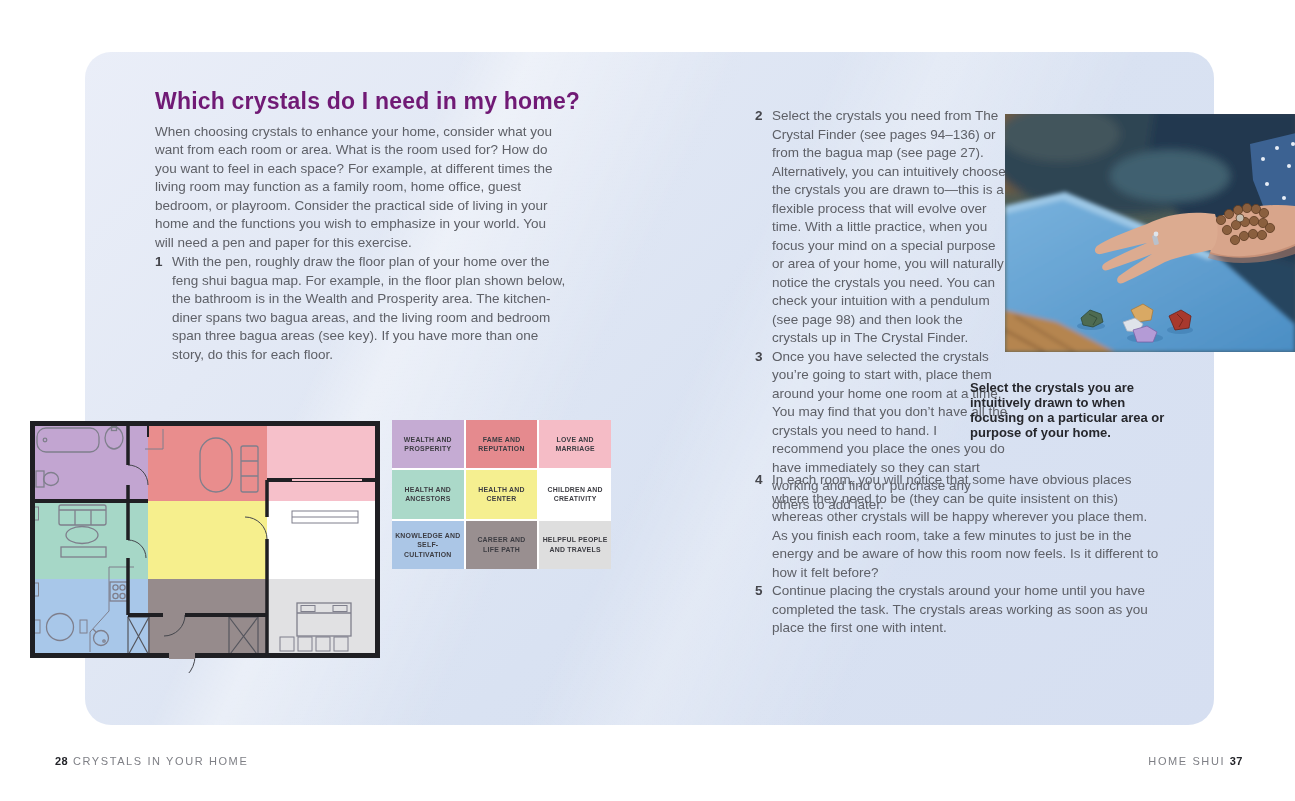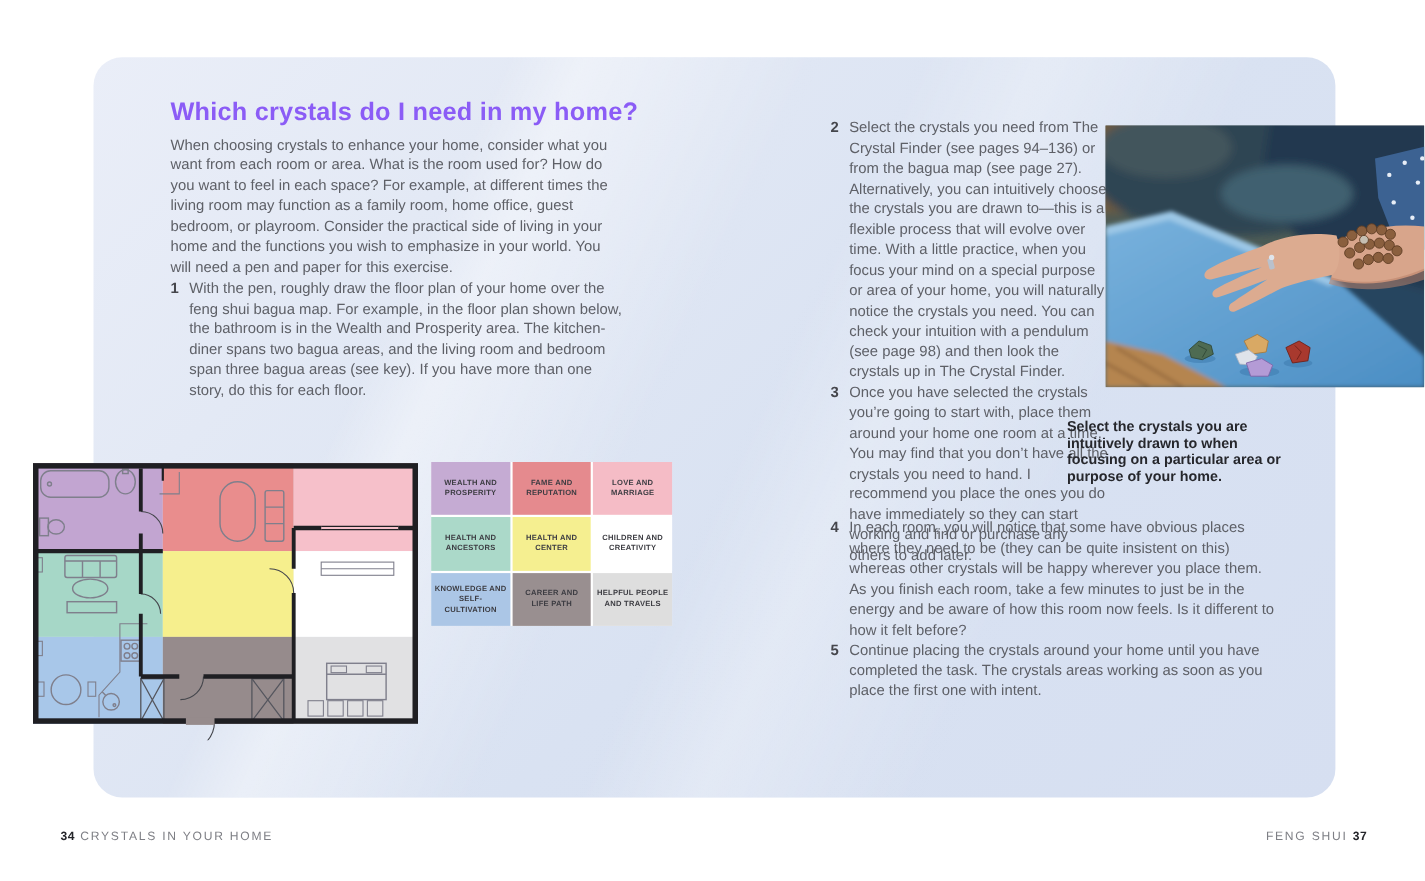--- a/index.html
+++ b/index.html
@@ -9,21 +9,21 @@
   
   .panel{position:absolute;left:85px;top:52px;width:1129px;height:673px;border-radius:26px;
     background:linear-gradient(135deg,#eaeef8 0%,#e3e9f5 24%,#d9e2f2 58%,#d6dff1 100%);}
   .panel::before{content:"";position:absolute;inset:0;border-radius:inherit;
     background:
       linear-gradient(115deg,rgba(255,255,255,0) 26%,rgba(255,255,255,.40) 31%,rgba(255,255,255,0) 46%),
       linear-gradient(115deg,rgba(255,255,255,0) 52%,rgba(255,255,255,.28) 60%,rgba(255,255,255,0) 74%);}
 
   
   .title{position:absolute;left:155px;top:72px;width:560px;font-size:23px;line-height:28px;
-    color:#8b5cf6;letter-spacing:.2px;}
+    color:#701a75;letter-spacing:.2px;}
   .body-text{font-size:13.5px;line-height:18.5px;color:#5e6067;}
   .intro{position:absolute;left:155px;top:109px;width:398px;}
   .steps-left{position:absolute;left:155px;top:253px;width:412px;}
   .steps-right-narrow{position:absolute;left:755px;top:107px;width:256px;}
   .steps-right-wide{position:absolute;left:755px;top:471px;width:410px;}
   .step{display:flex;}
   .step .num{flex:none;width:17px;font-weight:bold;color:#45464c;}
   .step .txt{flex:1;}
 
   
@@ -259,21 +259,21 @@
     <div class="cell" style="background-color: rgb(245, 188, 198);">LOVE AND MARRIAGE</div>
     <div class="cell" style="background-color: rgb(171, 217, 201);">HEALTH AND ANCESTORS</div>
     <div class="cell" style="background-color: rgb(245, 239, 144);">HEALTH AND CENTER</div>
     <div class="cell" style="background-color: rgb(255, 255, 255);">CHILDREN AND CREATIVITY</div>
     <div class="cell" style="background-color: rgb(171, 198, 230);">KNOWLEDGE AND SELF-CULTIVATION</div>
     <div class="cell" style="background-color: rgb(153, 143, 144);">CAREER AND LIFE PATH</div>
     <div class="cell" style="background-color: rgb(222, 222, 222);">HELPFUL PEOPLE AND TRAVELS</div>
   </div>
 
   <div class="folio folio-left">
-    <b>34</b>
+    <b>28</b>
     <span>CRYSTALS IN YOUR HOME</span>
   </div>
   <div class="folio folio-right">
-    <span>FENG SHUI</span>
+    <span>HOME SHUI</span>
     <b>37</b>
   </div>
 
 </div>
 
 </body></html>

